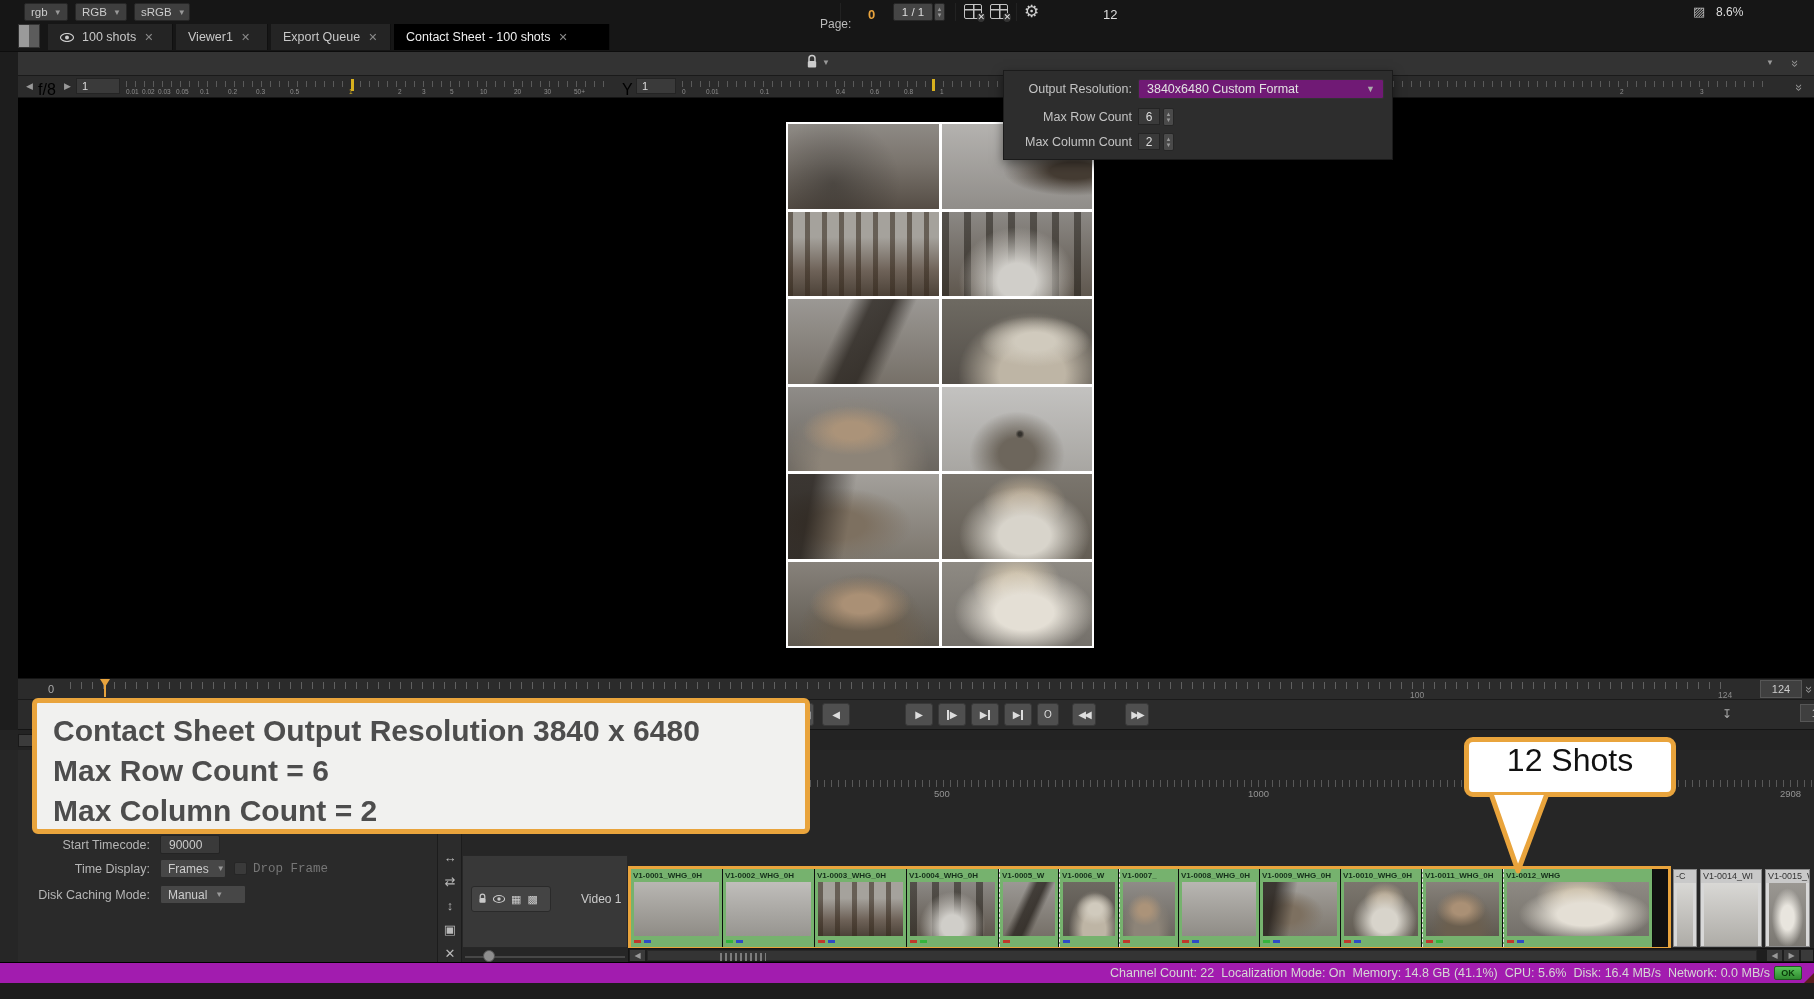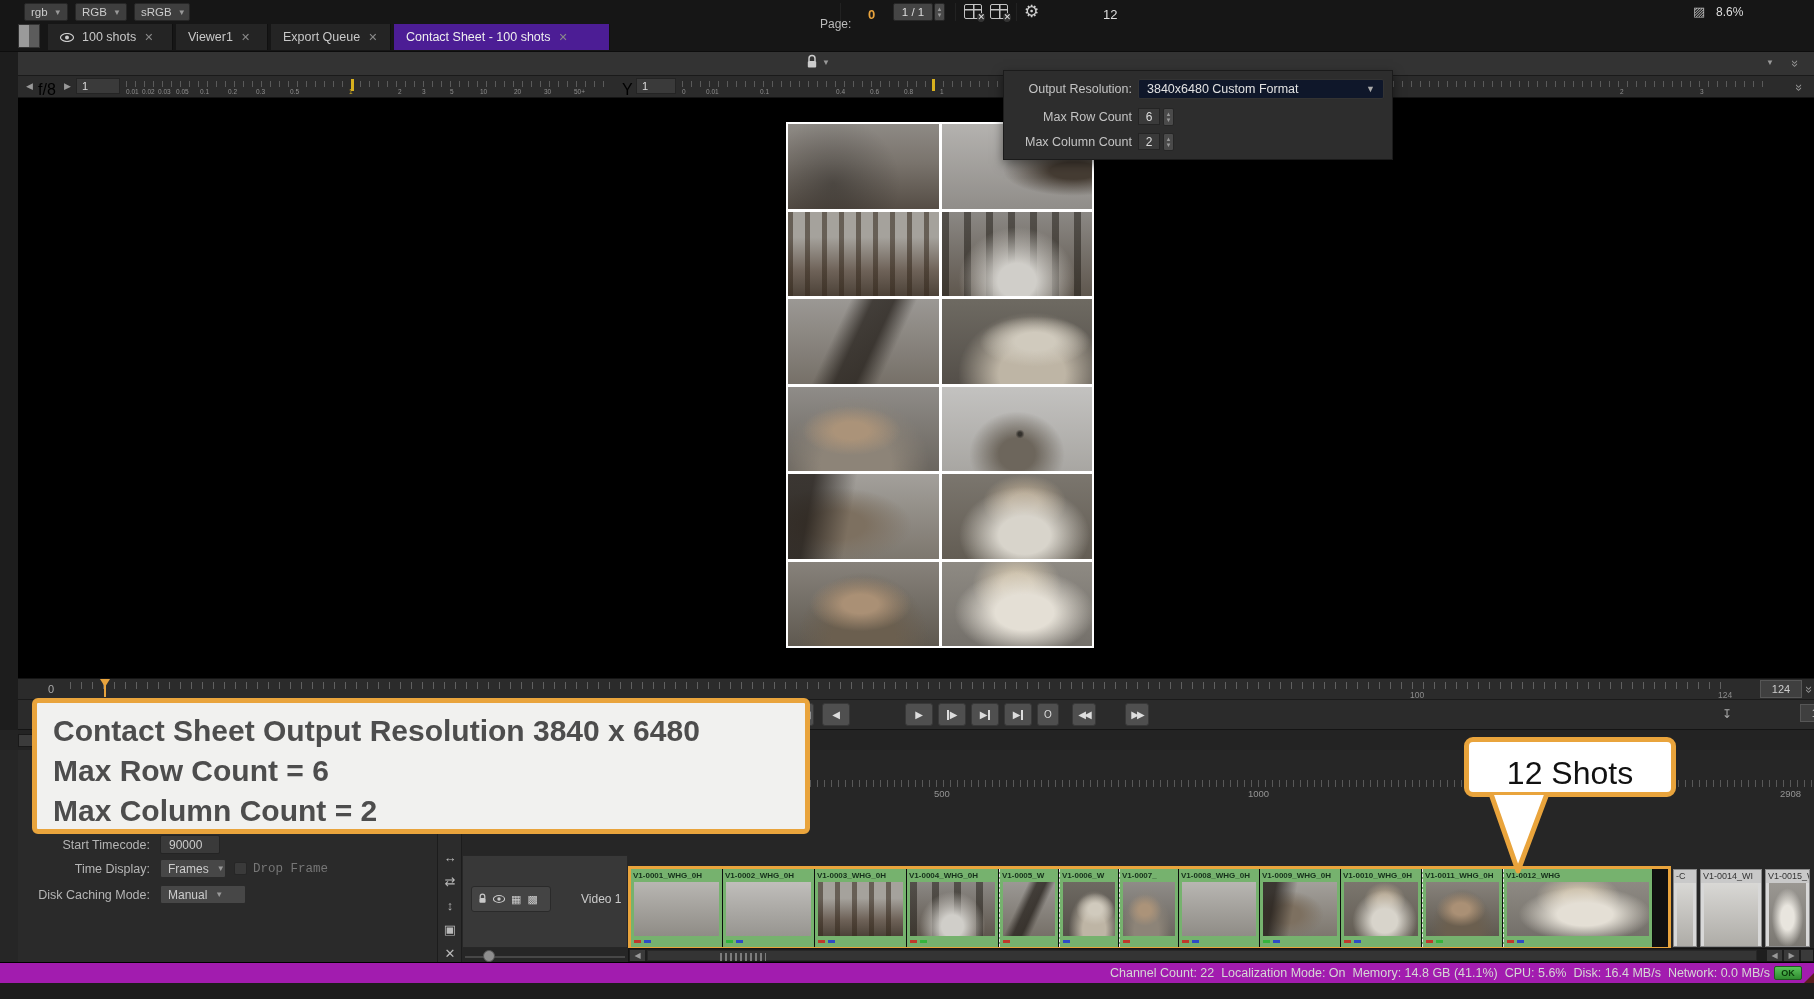--- a/index.html
+++ b/index.html
@@ -4,21 +4,21 @@
 <style>
   html,body{margin:0;padding:0;background:#101010;}
   *{box-sizing:border-box;font-family:"Liberation Sans",sans-serif;}
   .app{position:relative;width:1814px;height:999px;background:#1d1d1d;overflow:hidden;}
   .abs{position:absolute;}
 
   
   .tabbar{left:0;top:0;width:1814px;height:52px;background:#161616;border-bottom:1px solid #0d0d0d;}
   .win-icon{left:18px;top:24px;width:22px;height:24px;background:linear-gradient(90deg,#9a9a9a 0 10px,#5c5c5c 10px);border:1px solid #333;}
   .tab{position:absolute;top:24px;height:26px;display:flex;align-items:center;gap:8px;padding:0 12px;background:#242424;color:#c8c8c8;font-size:12.5px;border-right:1px solid #101010;}
-  .tab.active{background:#4c1d95;color:#eee;}
+  .tab.active{background:#000000;color:#eee;}
   .tab .x{color:#8a8a8a;font-size:11px;}
   .eye-glyph svg{display:block;}
 
   
   .vtoolbar{left:18px;top:52px;width:1796px;height:24px;background:#333;border-bottom:1px solid #1a1a1a;}
   .dd{position:absolute;top:3px;height:18px;background:#3e3e3e;border:1px solid #262626;border-radius:2px;color:#ccc;font-size:11.5px;display:flex;align-items:center;gap:6px;padding:0 6px;}
   .dd .car{font-size:8px;color:#999;}
   .vsep{position:absolute;top:3px;width:1px;height:18px;background:#222;}
   .tlabel{position:absolute;color:#bbb;font-size:12px;top:5px;}
   .valbox{position:absolute;top:3px;height:18px;background:#454545;border:1px solid #262626;border-radius:2px;color:#ddd;font-size:11.5px;display:flex;align-items:center;justify-content:center;}
@@ -118,27 +118,27 @@
   .zoomline{left:465px;top:956px;width:160px;height:2px;background:#474747;}
   .zoomknob{left:483px;top:950px;width:12px;height:12px;border-radius:50%;background:#8e8e8e;border:1px solid #555;}
   .statusbar{left:0;top:962px;width:1814px;height:21px;background:#a21caf;border-top:1px solid #000;}
   .status-text{position:absolute;right:44px;top:3px;color:#d6d6d6;font-size:12.5px;white-space:pre;}
   .okbadge{position:absolute;right:12px;top:3px;width:28px;height:14px;background:linear-gradient(180deg,#5cc45c,#2f8c2f);border:1px solid #1d5c1d;border-radius:2px;color:#0a3a0a;font-size:9px;font-weight:bold;display:flex;align-items:center;justify-content:center;}
   .corner{position:absolute;right:0;bottom:0;width:0;height:0;border-left:10px solid transparent;border-bottom:10px solid #5a1f1f;}
 
   
   .settings{left:1003px;top:70px;width:390px;height:90px;background:#2d2d2d;border:1px solid #1b1b1b;box-shadow:0 4px 10px rgba(0,0,0,.5);z-index:40;}
   .set-lab{position:absolute;color:#c4c4c4;font-size:12.5px;text-align:right;}
-  .set-dd{position:absolute;left:134px;top:8px;width:246px;height:20px;background:#0f172a;border:1px solid #333;border-radius:2px;color:#e2e2e2;font-size:12.5px;display:flex;align-items:center;padding:0 8px;}
+  .set-dd{position:absolute;left:134px;top:8px;width:246px;height:20px;background:#701a75;border:1px solid #333;border-radius:2px;color:#e2e2e2;font-size:12.5px;display:flex;align-items:center;padding:0 8px;}
   .set-dd .car{margin-left:auto;font-size:9px;color:#aaa;}
   .set-val{position:absolute;width:22px;height:17px;background:#3a3a3a;border:1px solid #242424;color:#ddd;font-size:12px;display:flex;align-items:center;justify-content:center;}
 
   
   .annotation{left:32px;top:698px;width:778px;height:136px;background:#f1f1ef;border:5px solid #e9a43c;border-radius:6px;z-index:60;padding:8px 16px;color:#4d4d4d;font-weight:bold;font-size:30px;line-height:40px;}
-  .callout{left:1464px;top:737px;width:212px;height:60px;background:#fff;border:5px solid #e9a43c;border-radius:9px;z-index:60;display:flex;align-items:flex-end;justify-content:center;color:#111;font-size:32px;}
+  .callout{left:1464px;top:737px;width:212px;height:60px;background:#fff;border:5px solid #e9a43c;border-radius:9px;z-index:60;display:flex;align-items:flex-start;justify-content:center;color:#111;font-size:32px;}
   .callout-tail{left:1482px;top:795px;z-index:61;}
 </style>
 </head>
 <body>
 
 <div class="app">
 
   <div class="abs tabbar"></div>
   <div class="abs win-icon"></div>
   <div class="tab" style="left:48px;width:125px;">

